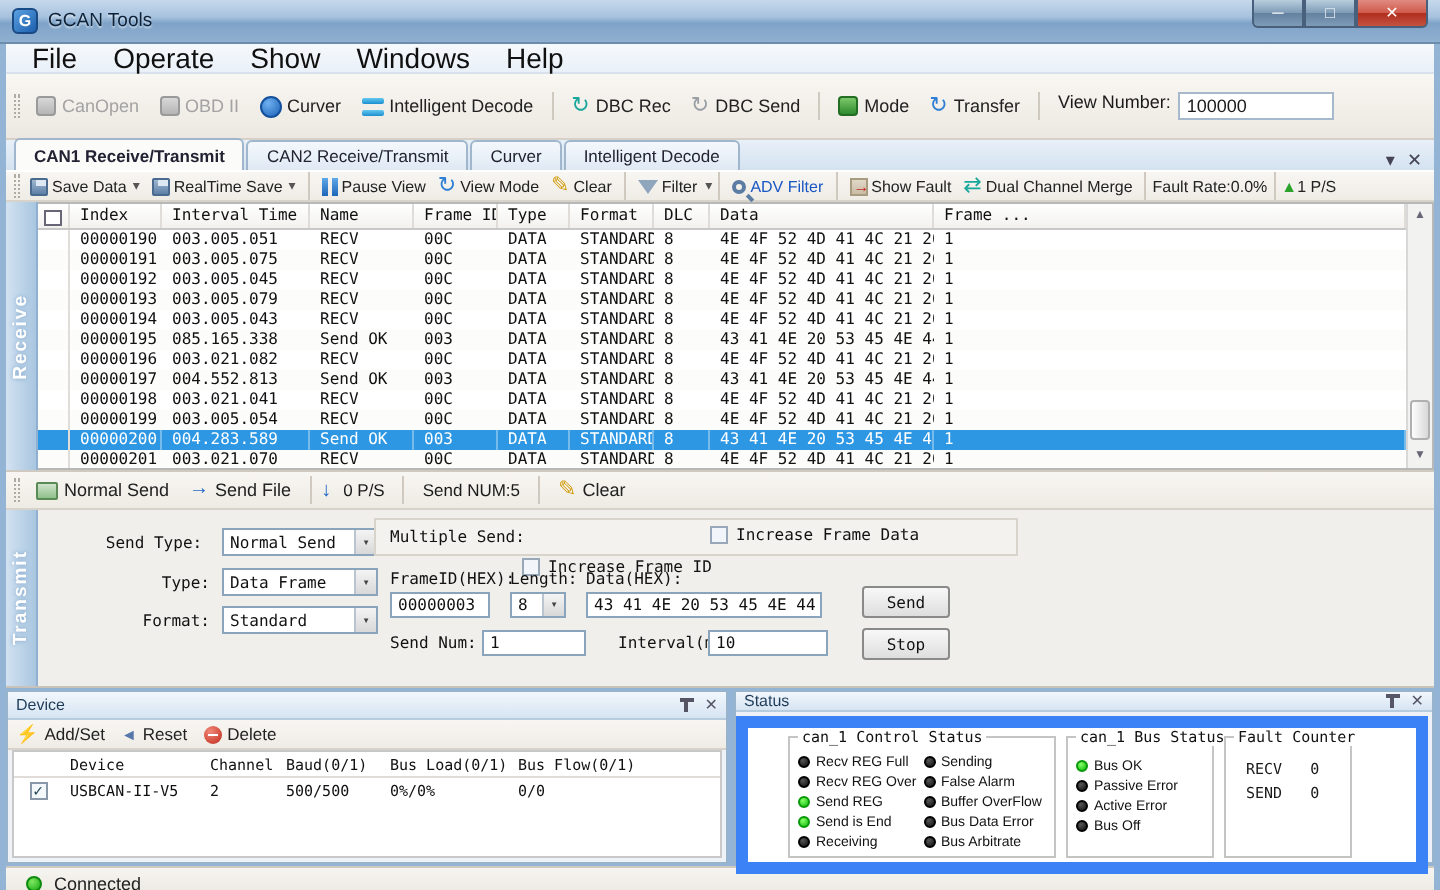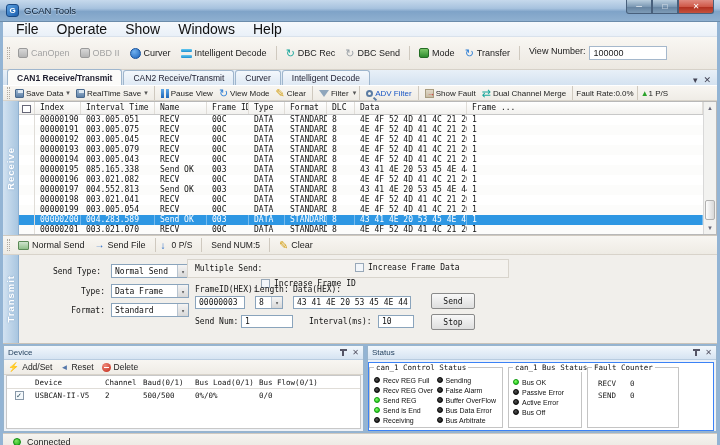--- a/index.html
+++ b/index.html
@@ -125,26 +125,26 @@
 .ic-del::after{content:"";position:absolute;left:2px;top:4px;width:5px;height:1.5px;background:#fff}
 .dev-table{flex:1;background:#fff;margin:0 2px 2px 2px;border:1px solid #c8c8c8;font-family:"DejaVu Sans Mono",monospace;font-size:7.5px}
 .dev-hrow{height:13px;display:flex;border-bottom:1px solid #e0ddd8;line-height:13px;color:#111}
 .dev-row{height:13px;display:flex;line-height:13px;color:#111}
 .dc{padding-left:4px;white-space:nowrap;overflow:hidden}
 .dc0{width:24px;flex:0 0 24px;display:flex;align-items:center;justify-content:center;padding:0}
 .dc1{width:70px;flex:0 0 70px}.dc2{width:38px;flex:0 0 38px}.dc3{width:52px;flex:0 0 52px}
 .dc4{width:64px;flex:0 0 64px}.dc5{flex:1}
 .dev-check{width:9px;height:9px;border:1px solid #8898a8;background:#f4f8fb;font-size:8px;line-height:8px;text-align:center;color:#245}
 
-.status-body{flex:1;background:#fff;margin:2px 2px 0 0;border:1px solid #3b82f6;display:flex;padding:4px 3px 2px 0;gap:5px}
+.status-body{flex:1;background:#fff;margin:2px 2px 0 0;border:6px solid #3b82f6;display:flex;padding:4px 3px 2px 20px;gap:5px}
 .groupbox{border:1px solid #c4c4c4;position:relative;padding:6px 3px 2px 4px}
 .groupbox .gtitle{position:absolute;top:-5px;left:4px;background:#fff;padding:0 2px;font-family:"DejaVu Sans Mono",monospace;font-size:7.5px;color:#111;white-space:nowrap}
 .gb-control{width:134px;display:flex;padding-top:7px}
 .gb-bus{width:74px}
-.gb-fault{width:92px}
+.gb-fault{width:64px}
 .ledcol{flex:1;display:flex;flex-direction:column}
 .led-row{display:flex;align-items:center;gap:3px;height:10px}
 .led{width:6px;height:6px;border-radius:50%;flex:0 0 6px}
 .led.on{background:radial-gradient(circle at 35% 30%,#8aff6a,#0bbb0b);border:1px solid #089908}
 .led.off{background:radial-gradient(circle at 35% 30%,#555,#111);border:1px solid #000}
 .led-row .llabel{font-size:7px;color:#111;white-space:nowrap}
 .fault-row{display:flex;font-family:"DejaVu Sans Mono",monospace;font-size:7.5px;height:12px;line-height:12px;padding-left:6px;gap:14px}
 .status-tabs{height:14px;display:flex;align-items:flex-start;padding-left:2px;font-family:"DejaVu Sans Mono",monospace;font-size:7.5px}
 .stab{padding:1px 6px;cursor:pointer;color:#111}
 .stab.active{background:#fff;border:1px solid #fff}
@@ -524,21 +524,21 @@
         <div class="fselect" style="left:236px;top:41px;width:28px;height:13px">
           <span class="val">8</span>
           <span class="btn">▾</span>
         </div>
         <span class="finput" style="left:274px;top:41px;width:118px">43 41 4E 20 53 45 4E 44</span>
         <div class="fbutton" style="left:412px;top:38px">Send</div>
 
         <span class="flabel" style="left:176px;top:62px">Send Num:</span>
         <span class="finput" style="left:222px;top:60px;width:52px">1</span>
         <span class="flabel" style="left:290px;top:62px">Interval(ms):</span>
-        <span class="finput" style="left:359px;top:60px;width:36px">10</span>
+        <span class="finput" style="left:335px;top:60px;width:60px">10</span>
         <div class="fbutton" style="left:412px;top:59px">Stop</div>
 
       </div>
     </div>
 
     <div class="panels">
 
       <div class="panel device">
         <div class="panel-title">
           <span>Device</span>

